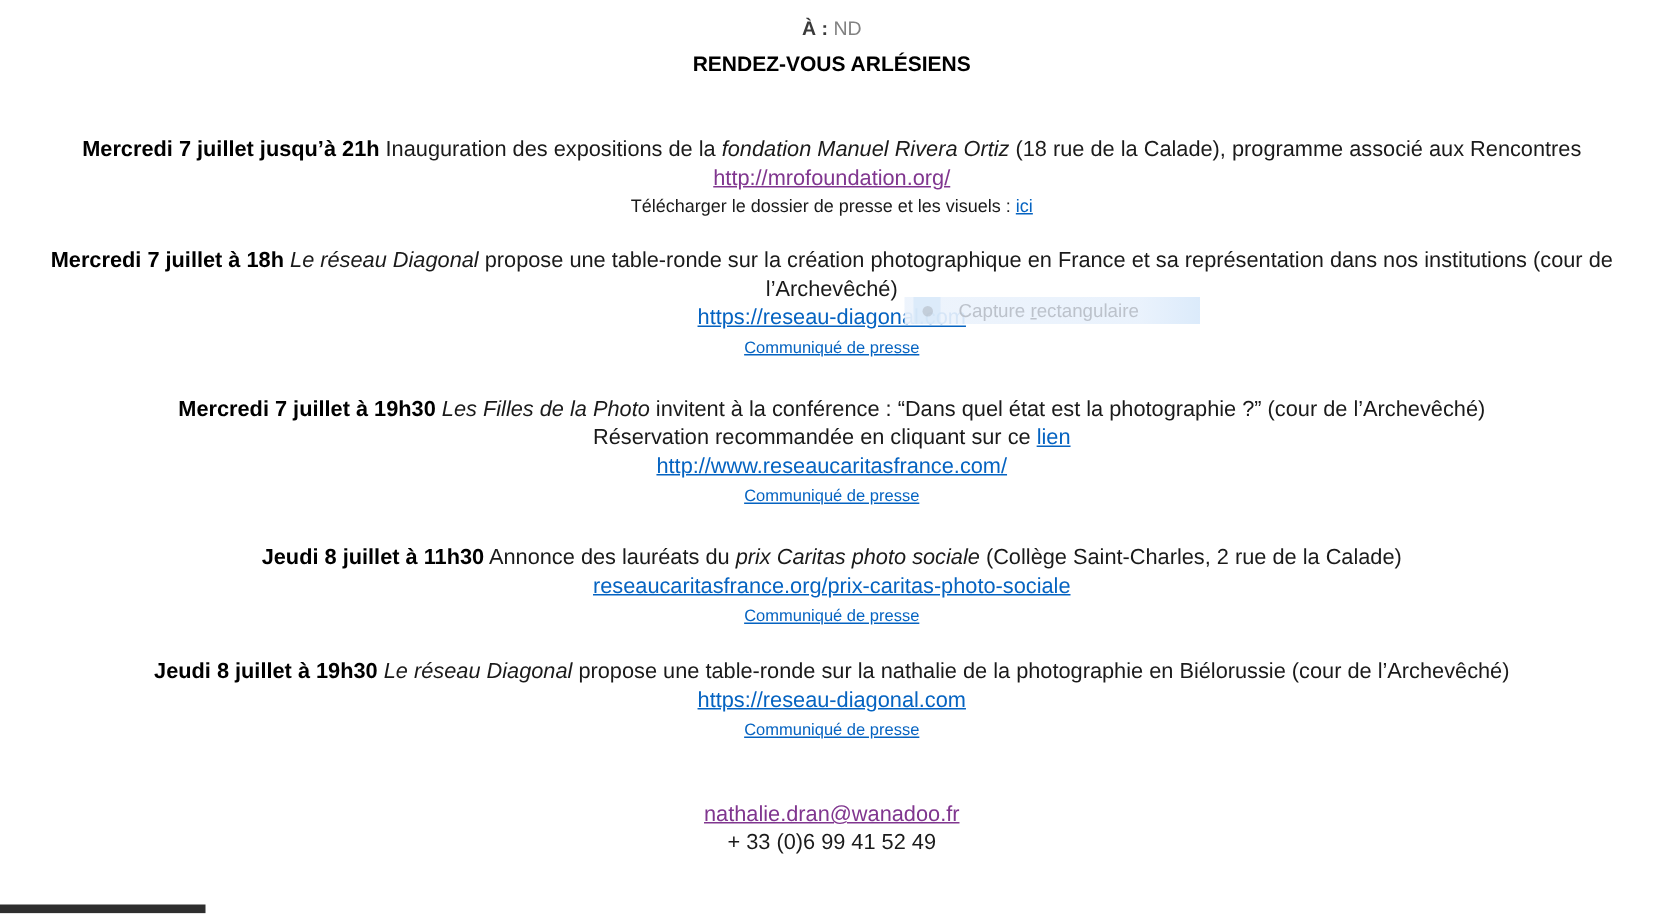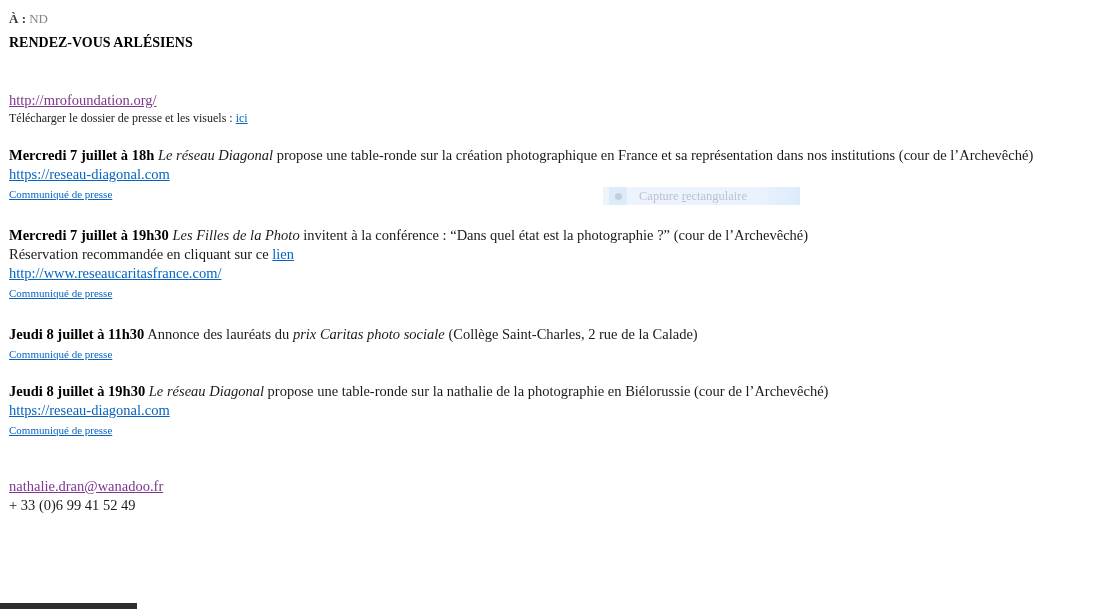--- a/index.html
+++ b/index.html
@@ -1,24 +1,25 @@
 <!DOCTYPE html>
 <html><head>
 <meta charset="utf-8">
 <style>
   * { margin:0; padding:0; box-sizing:border-box; }
   html,body { background:#fff; }
   .page {
     position:relative;
     width:1110px; height:609px;
     background:#ffffff;
-    font-family:Liberation Serif, serif;
+    font-family:Liberation Sans, sans-serif;
     color:#1a1a1a;
     overflow:hidden;
     padding:10px 10px 0 9px;
+    text-align:center;
   }
   .to-line { font-size:13px; line-height:17px; }
   .to-label { color:#3a3a3a; font-weight:600; }
   .to-value { color:#828282; }
   .doc-title {
     margin-top:7px;
     font-size:14px; font-weight:700; line-height:17px; color:#000;
   }
   .event { font-size:14.5px; line-height:19px; }
   .event.first { margin-top:40px; }
@@ -29,21 +30,21 @@
   a, .link {
     color:#0563c1; text-decoration:underline; cursor:pointer;
   }
   .link-visited { color:#80368f; text-decoration:underline; cursor:pointer; }
   .small-line { font-size:12px; line-height:17px; }
   .press-link { font-size:11px; line-height:17px; color:#0563c1; text-decoration:underline; display:inline-block; cursor:pointer; }
   .phone-detected { text-decoration:underline dotted 1px #555; text-underline-offset:3px; }
   .contact { margin-top:38px; font-size:14.5px; line-height:19px; }
   
   .snip-overlay {
-    position:absolute; left:603px; top:187px; width:197px; height:18px;
+    position:absolute; left:603px; top:198px; width:197px; height:18px;
     background:linear-gradient(to right, rgba(236,243,252,0.92) 0%, rgba(230,240,252,0.85) 80%, rgba(213,231,250,0.85) 100%);
     display:flex; align-items:center;
     font-size:12.5px; color:#bcc2cb;
   }
   .snip-icon-box {
     width:18px; height:18px; margin-left:6px;
     background:rgba(206,227,248,0.55);
     display:flex; align-items:center; justify-content:center;
   }
   .snip-dot { width:7px; height:7px; border-radius:50%; background:#aeb6c0; opacity:0.55; }
@@ -61,20 +62,26 @@
 <div class="page">
 
   <div class="to-line">
     <span class="to-label">À :</span>
     <span class="to-value">ND</span>
   </div>
 
   <div class="doc-title">RENDEZ-VOUS ARLÉSIENS</div>
 
   <div class="event first">
+    <div class="line">
+      <strong>Mercredi 7 juillet jusqu’à 21h</strong>
+      <span>Inauguration des expositions de la</span>
+      <em>fondation Manuel Rivera Ortiz</em>
+      <span>(18 rue de la Calade), programme associé aux Rencontres</span>
+    </div>
     <div class="line">
       <span class="link-visited">http://mrofoundation.org/</span>
     </div>
     <div class="small-line">
       <span>Télécharger le dossier de presse et les visuels :</span>
       <span class="link">ici</span>
     </div>
   </div>
 
   <div class="event gap19">
@@ -105,20 +112,23 @@
     <div><span class="press-link">Communiqué de presse</span></div>
   </div>
 
   <div class="event gap20">
     <div class="line">
       <strong>Jeudi 8 juillet à 11h30</strong>
       <span>Annonce des lauréats du</span>
       <em>prix Caritas photo sociale</em>
       <span>(Collège Saint-Charles, 2 rue de la Calade)</span>
     </div>
+    <div class="line">
+      <span class="link">reseaucaritasfrance.org/prix-caritas-photo-sociale</span>
+    </div>
     <div><span class="press-link">Communiqué de presse</span></div>
   </div>
 
   <div class="event gap19">
     <div class="line">
       <strong>Jeudi 8 juillet à 19h30</strong>
       <em>Le réseau Diagonal</em>
       <span>propose une table-ronde sur la nathalie de la photographie en Biélorussie (cour de l’Archevêché)</span>
     </div>
     <div class="line">

